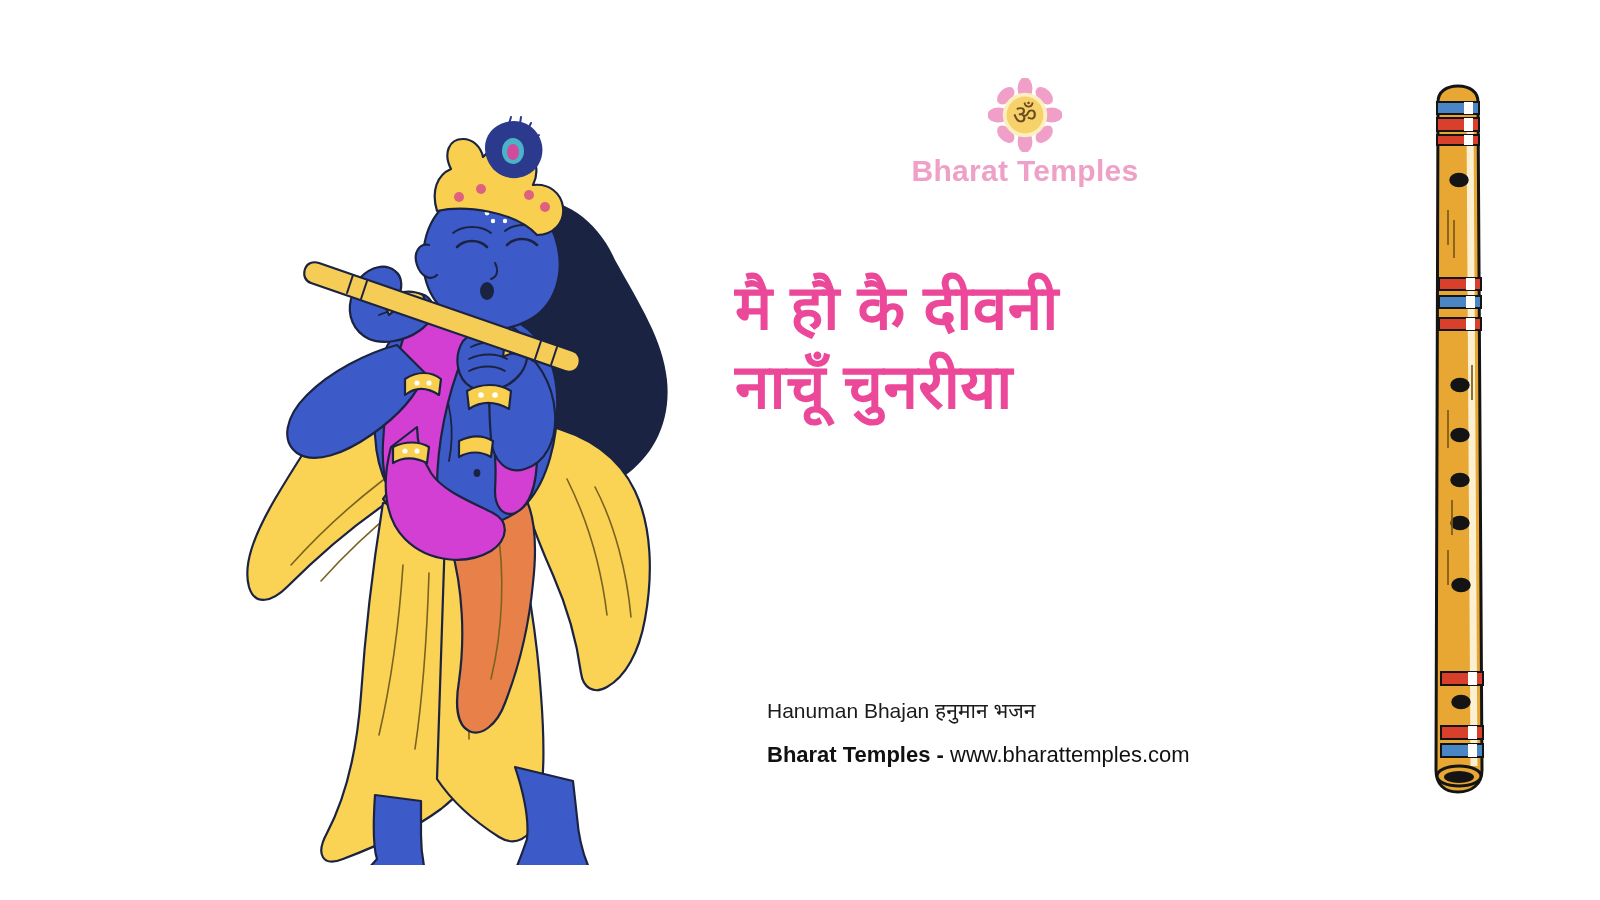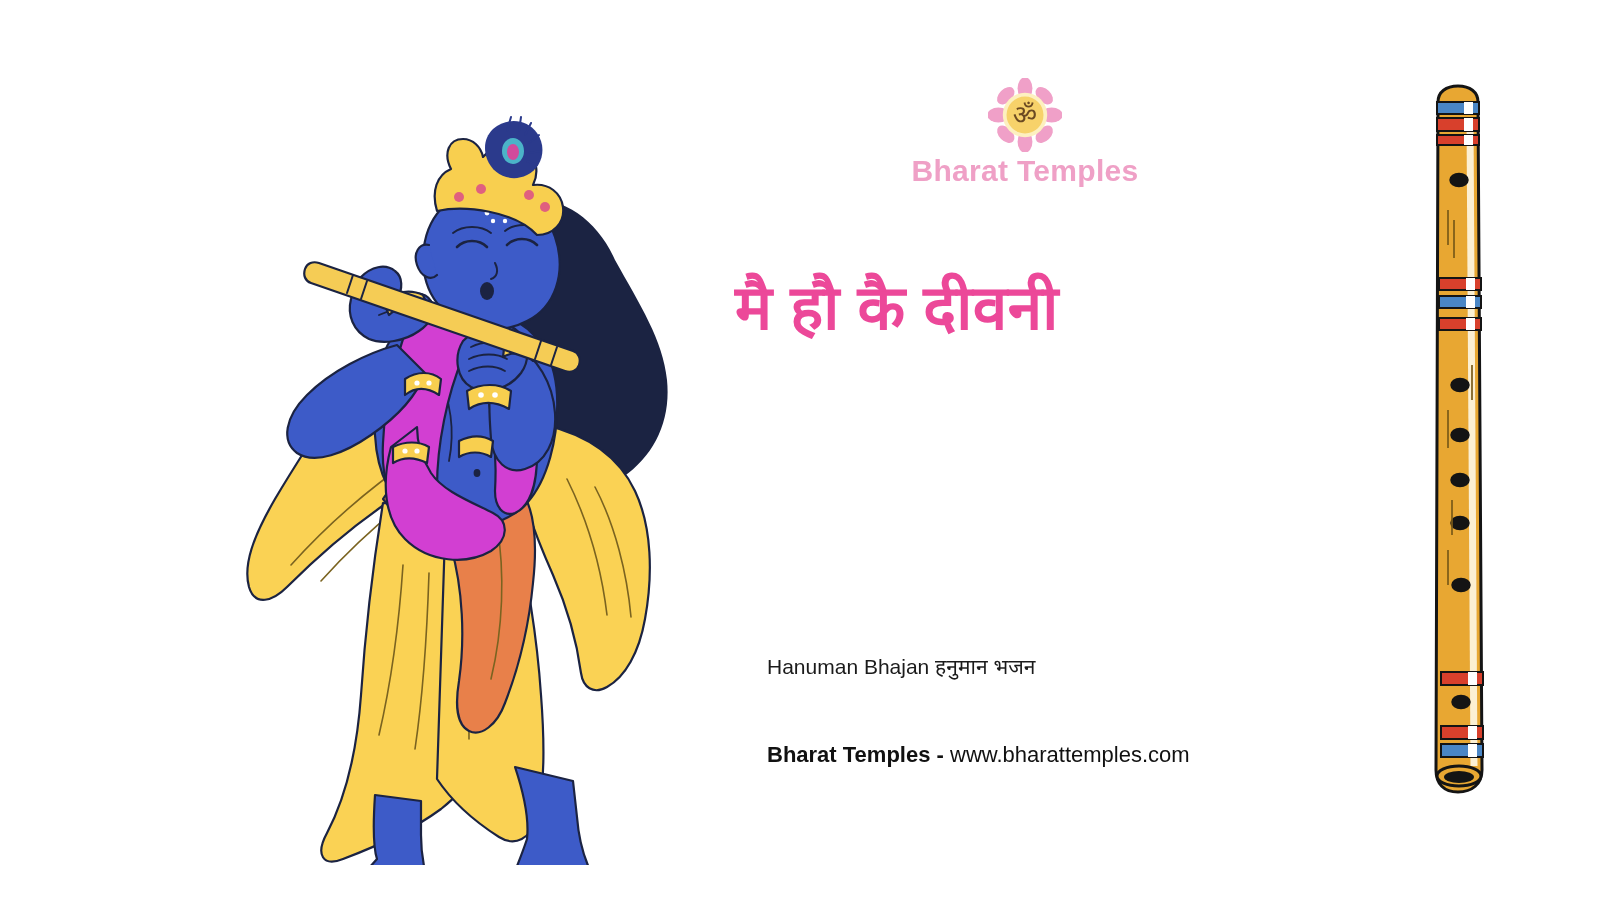--- a/index.html
+++ b/index.html
@@ -78,21 +78,21 @@
     font-size: 62px;
     font-weight: bold;
     line-height: 1.28;
     letter-spacing: 0.5px;
   }
   .headline .line { display: block; white-space: nowrap; }
 
   .subtitle {
     position: absolute;
     left: 32px;
-    top: 652px;
+    top: 696px;
     font-size: 21px;
     color: #1b1b1b;
     font-weight: normal;
   }
 
   .footer-line {
     position: absolute;
     left: 32px;
     top: 742px;
     font-size: 22px;
@@ -348,20 +348,21 @@
         </g>
         <circle cx="50" cy="50" r="30" fill="#fdf0c0" stroke="none"></circle>
         <circle cx="50" cy="50" r="25" fill="#f7d26a" stroke="none"></circle>
         <text x="50" y="50" text-anchor="middle" dominant-baseline="central" font-size="36" fill="#6b4a22" font-family="'Liberation Sans','DejaVu Sans',sans-serif">ॐ</text>
       </svg>
       <div class="brand-name">Bharat Temples</div>
     </div>
 
     <div class="headline">
       <span class="line">मै हौ कै दीवनी</span>
+      <span class="line">नाचूँ चुनरीया</span>
     </div>
 
     <div class="subtitle">Hanuman Bhajan हनुमान भजन</div>
 
     <div class="footer-line">
       <span class="site-name">Bharat Temples</span>
       <span class="dash">-</span>
       <span class="site-url">www.bharattemples.com</span>
     </div>
 

